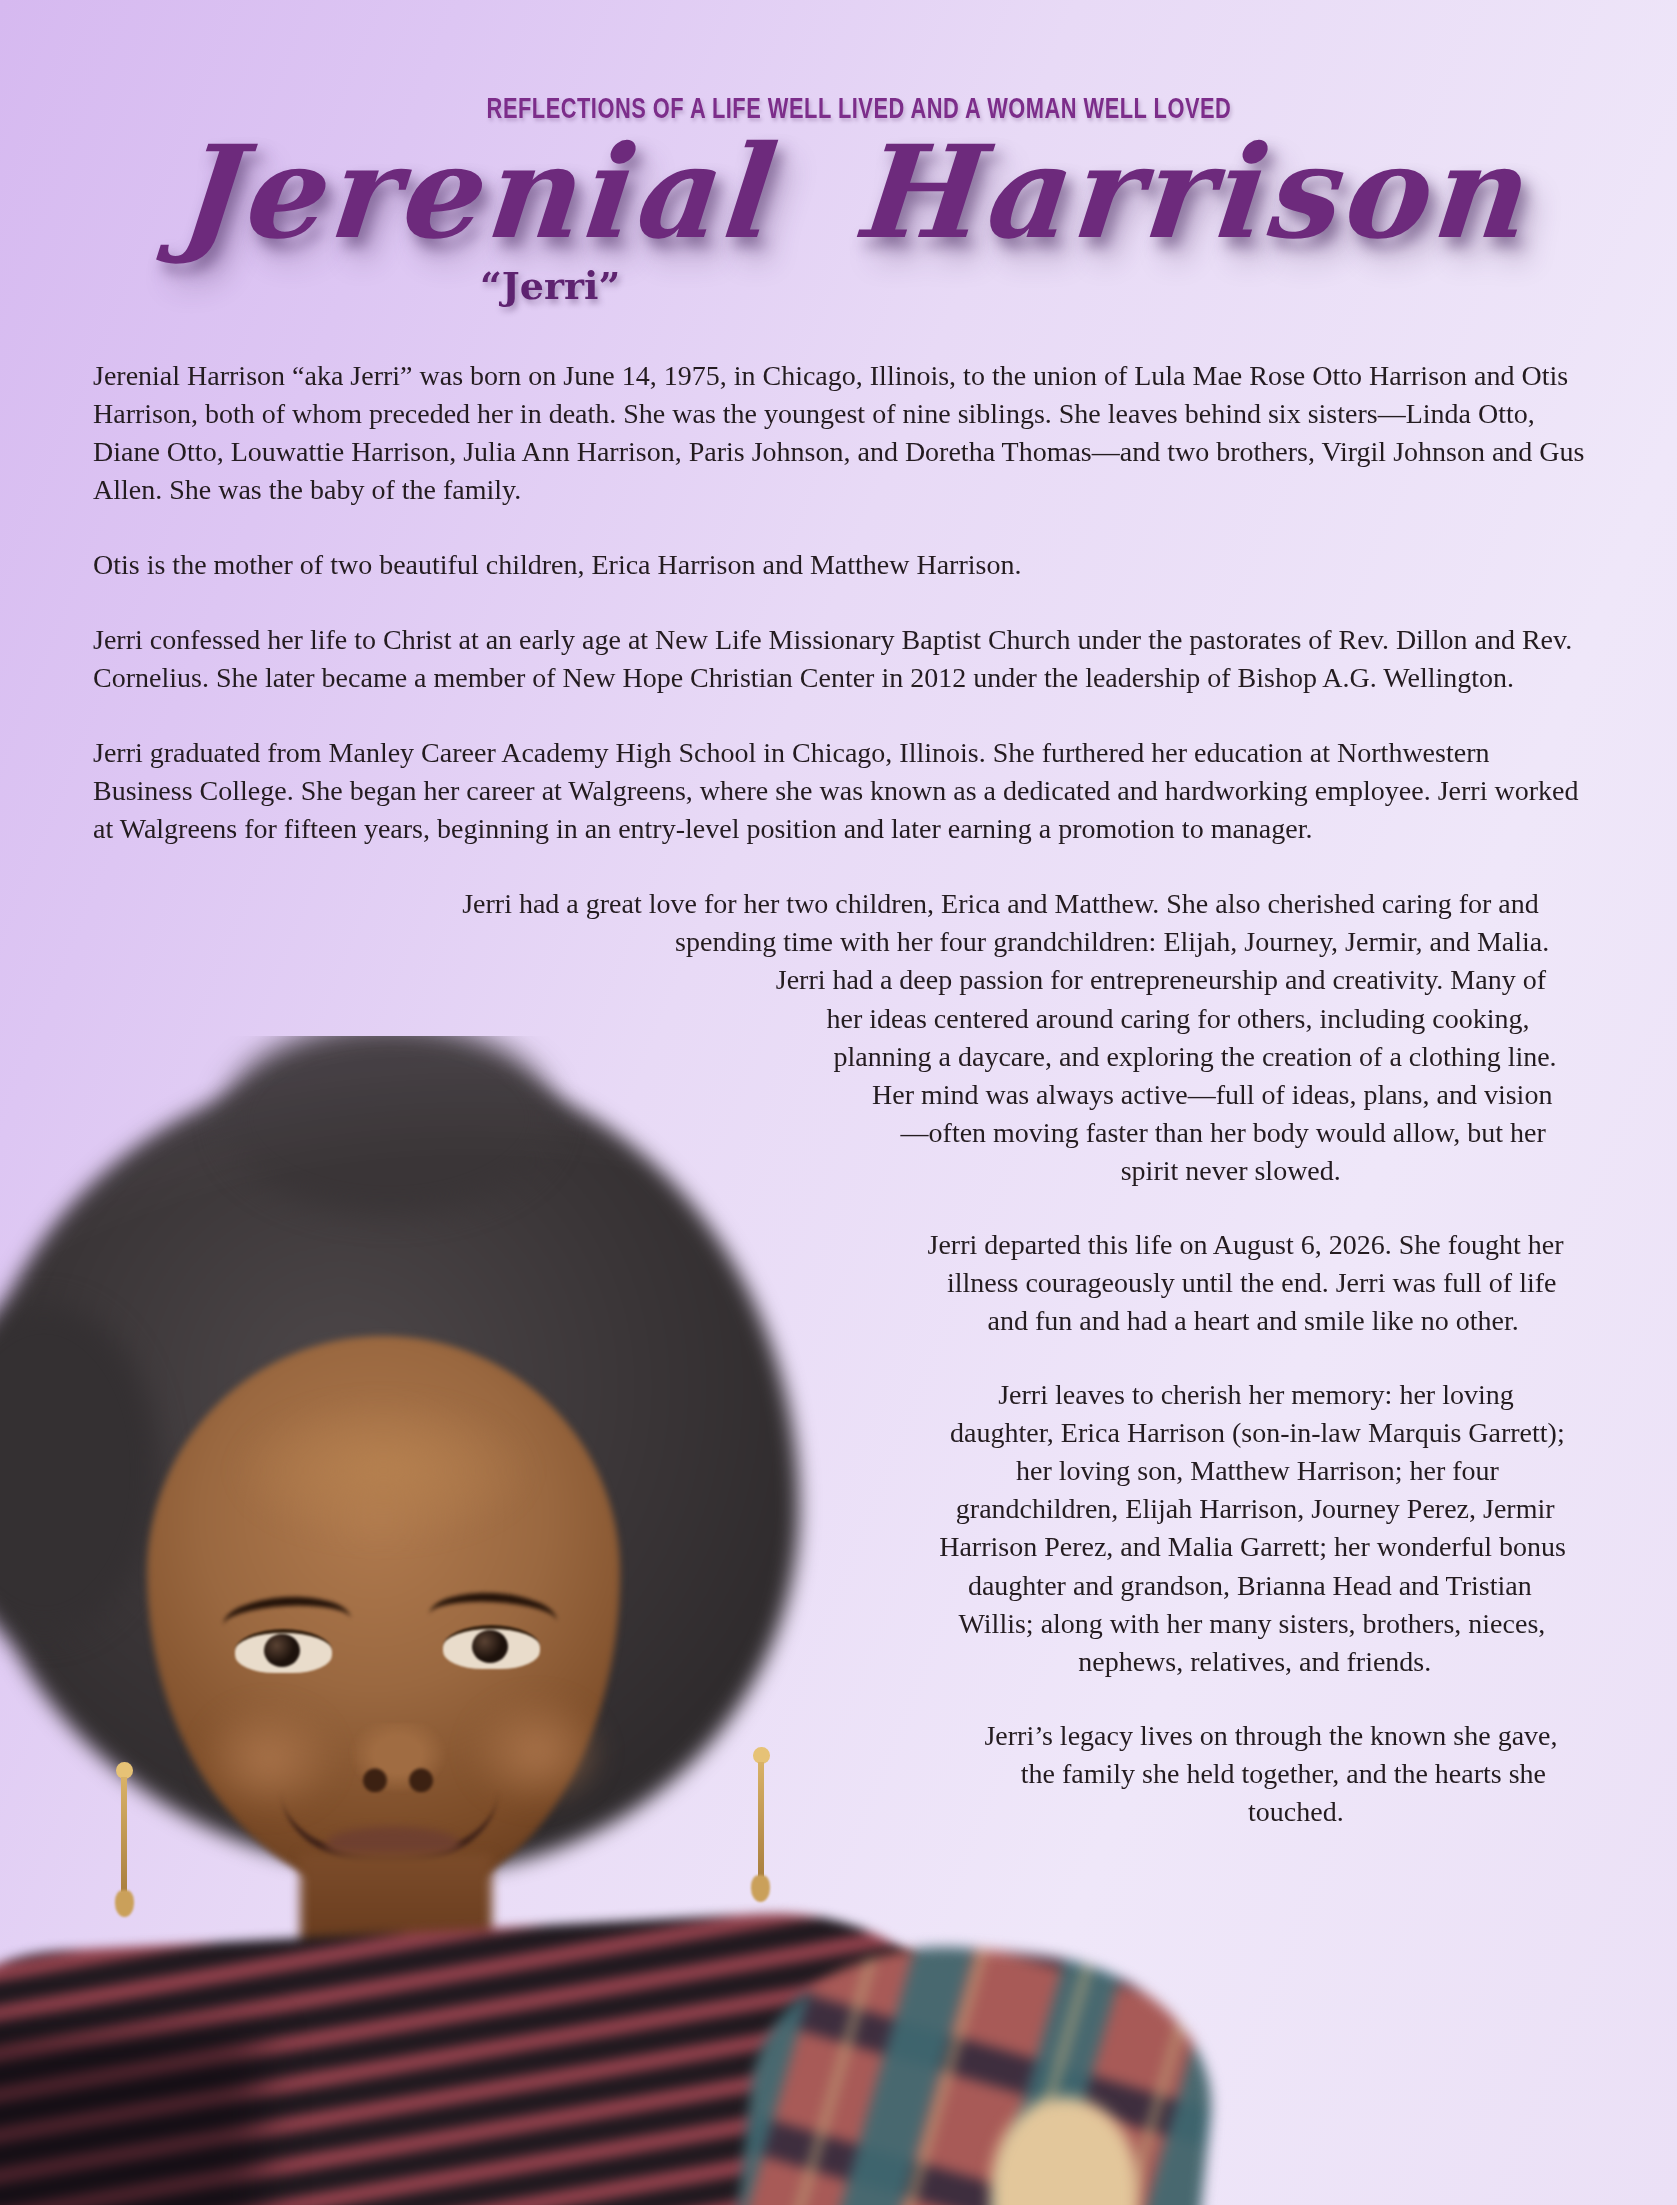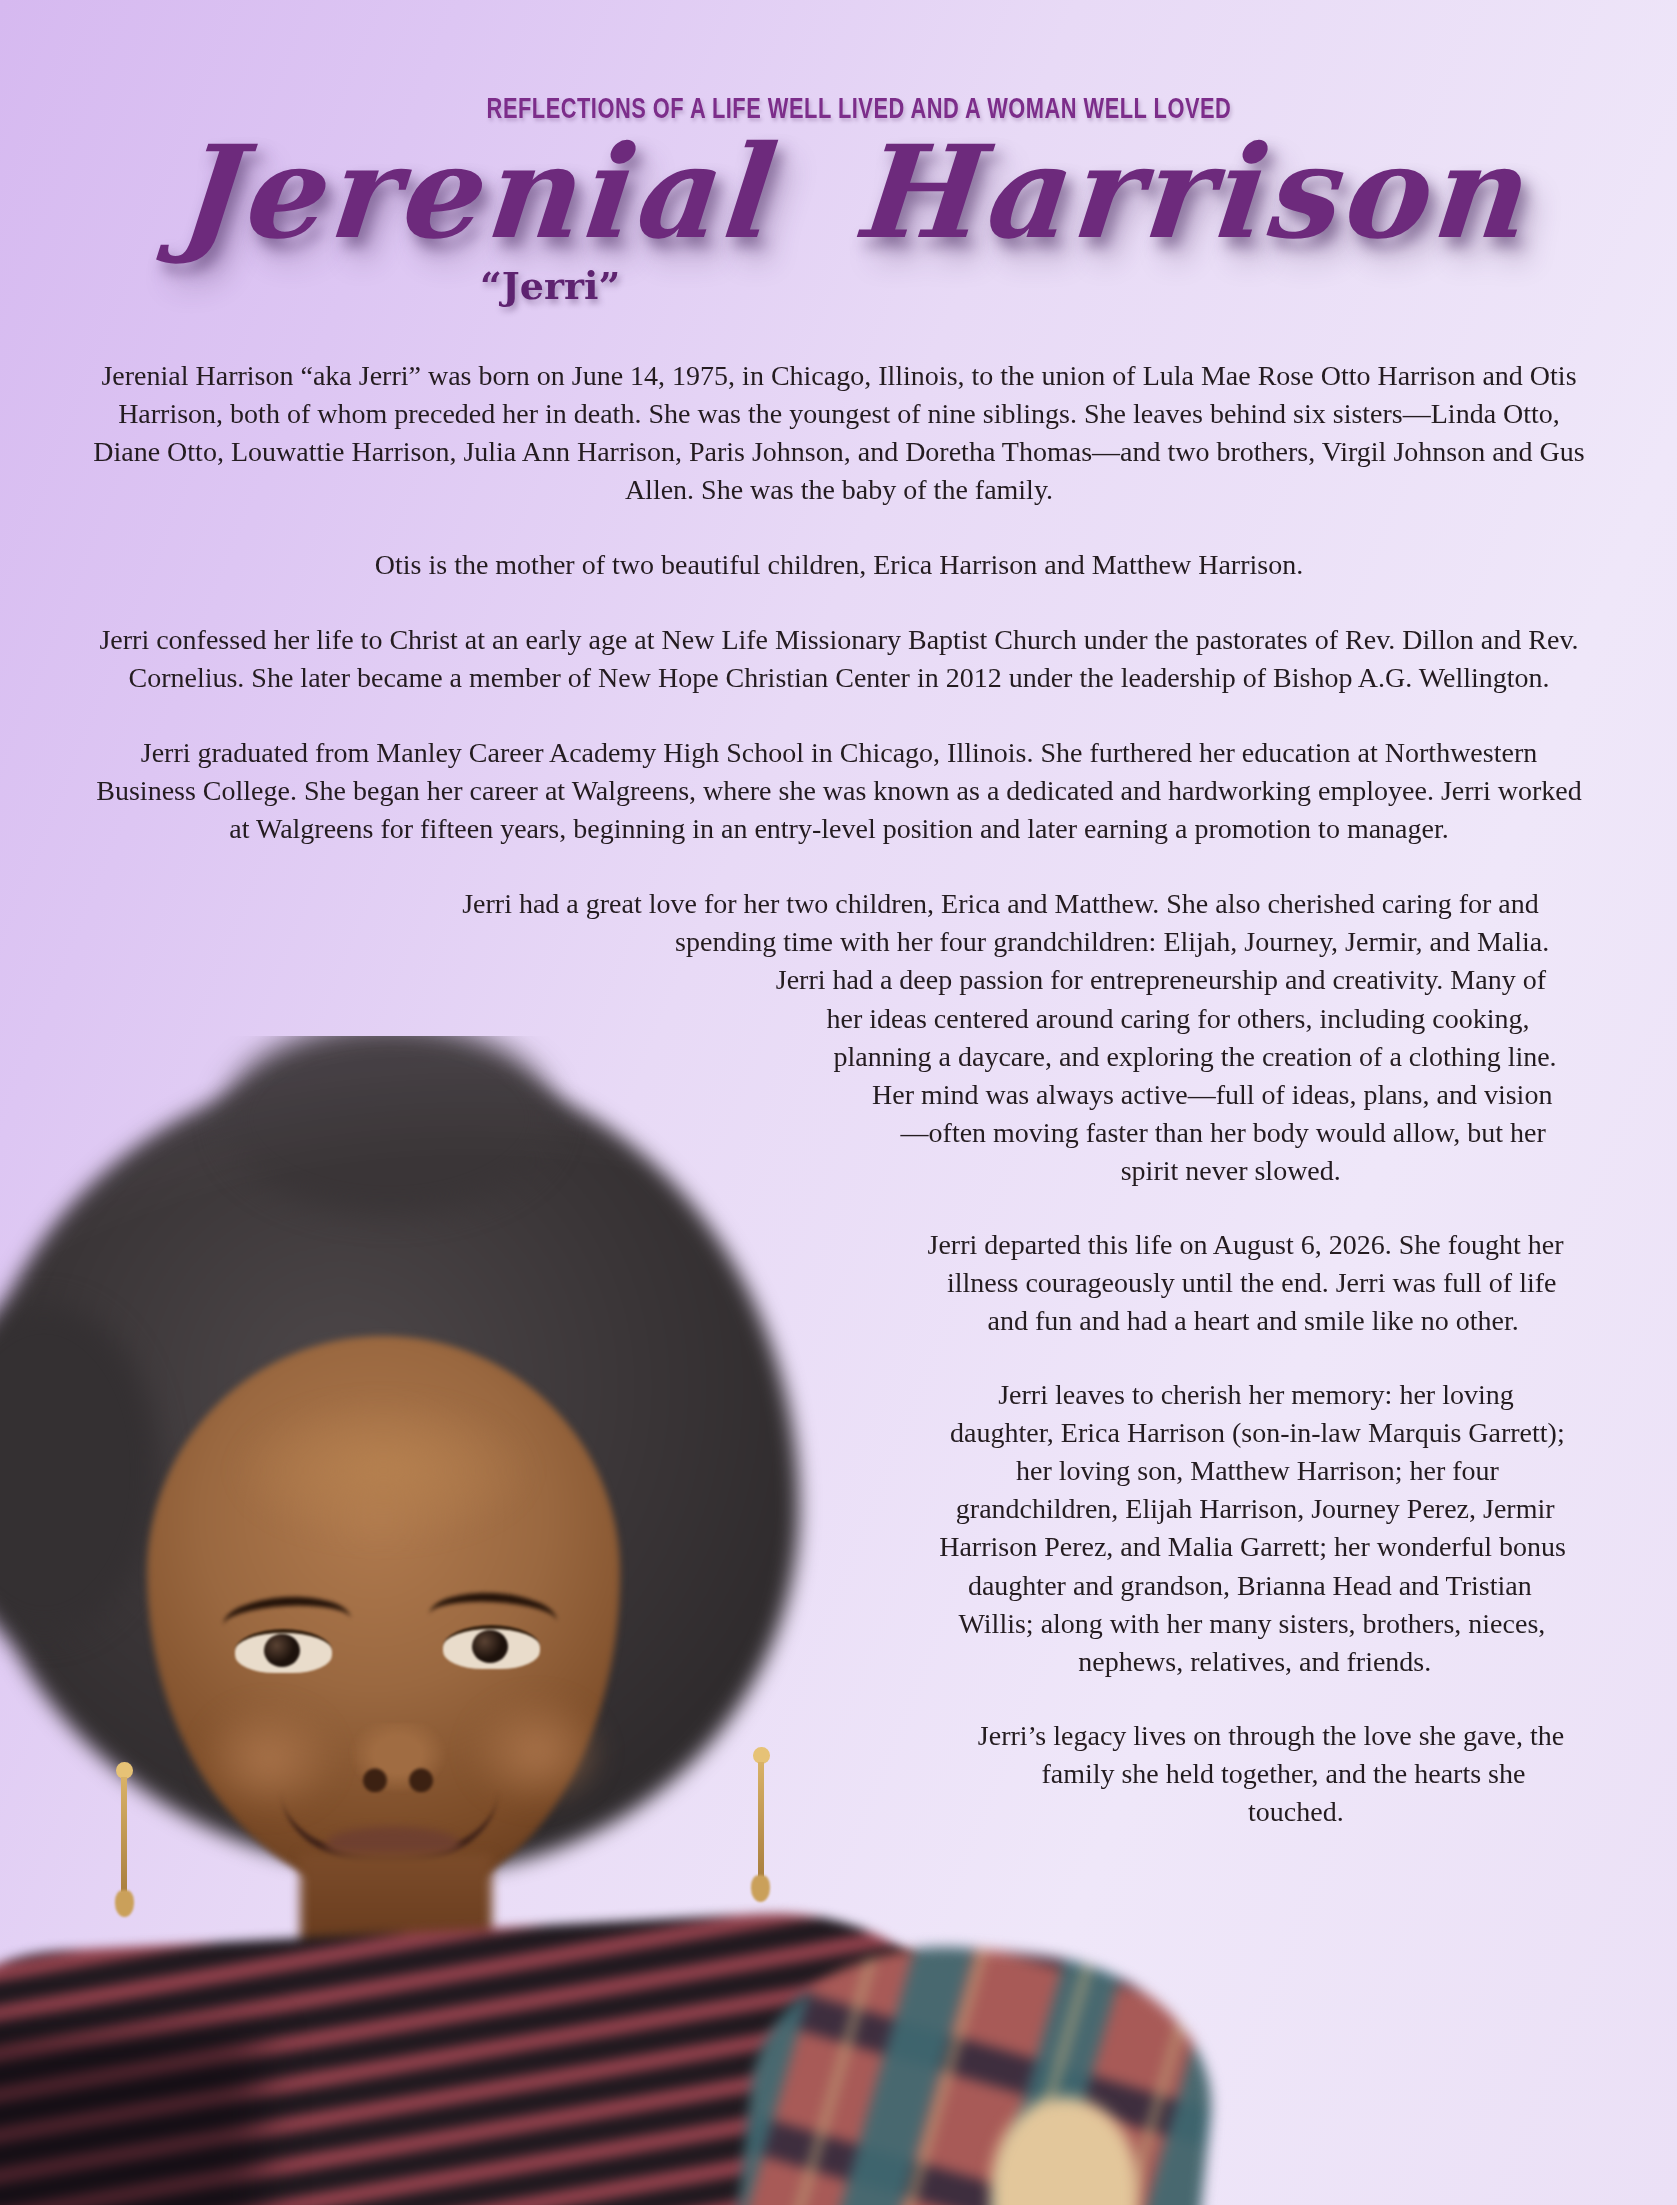--- a/index.html
+++ b/index.html
@@ -33,21 +33,21 @@
     font-family:"DejaVu Serif", serif;font-weight:700;
     font-size:38px;color:#5e2370;
     text-shadow:2.6px 3.8px 6.4px rgba(74,44,96,0.4);
   }
   
   .content{
     position:relative;z-index:2;
     padding:11.5px 93px 0 93px;
     font-size:28px;line-height:1.36;color:#241c20;
   }
-  .content p{margin:0 0 37px 0;text-align:center;}
+  .content p{margin:0 0 37px 0;}
   .wrapped p{text-align:center;margin:13px 0 36px 0;}
   .wrapped{padding-right:19px;}
   .wrap-spacer{
     float:left;width:1253px;height:1223px;
     shape-outside:polygon(0px 105px,217px 54px,460px 60px,646px 124px,761px 252px,
       825px 412px,837px 571px,818px 706px,837px 834px,920px 961px,
       1055px 1038px,1189px 1128px,1240px 1223px,0px 1223px);
     shape-margin:19px;
   }
   
@@ -166,18 +166,18 @@
   <div class="content">
     <p>Jerenial Harrison “aka Jerri” was born on June 14, 1975, in Chicago, Illinois, to the union of Lula Mae Rose Otto Harrison and Otis Harrison, both of whom preceded her in death. She was the youngest of nine siblings. She leaves behind six sisters—Linda Otto, Diane Otto, Louwattie Harrison, Julia Ann Harrison, Paris Johnson, and Doretha Thomas—and two brothers, Virgil Johnson and Gus Allen. She was the baby of the family.</p>
     <p>Otis is the mother of two beautiful children, Erica Harrison and Matthew Harrison.</p>
     <p>Jerri confessed her life to Christ at an early age at New Life Missionary Baptist Church under the pastorates of Rev. Dillon and Rev. Cornelius. She later became a member of New Hope Christian Center in 2012 under the leadership of Bishop A.G. Wellington.</p>
     <p>Jerri graduated from Manley Career Academy High School in Chicago, Illinois. She furthered her education at Northwestern Business College. She began her career at Walgreens, where she was known as a dedicated and hardworking employee. Jerri worked at Walgreens for fifteen years, beginning in an entry-level position and later earning a promotion to manager.</p>
     <div class="wrapped">
       <div class="wrap-spacer"></div>
       <p>Jerri had a great love for her two children, Erica and Matthew. She also cherished caring for and spending time with her four grandchildren: Elijah, Journey, Jermir, and Malia. Jerri had a deep passion for entrepreneurship and creativity. Many of her ideas centered around caring for others, including cooking, planning a daycare, and exploring the creation of a clothing line. Her mind was always active—full of ideas, plans, and vision—often moving faster than her body would allow, but her spirit never slowed.</p>
       <p>Jerri departed this life on August 6, 2026. She fought her illness courageously until the end. Jerri was full of life and fun and had a heart and smile like no other.</p>
       <p>Jerri leaves to cherish her memory: her loving daughter, Erica Harrison (son-in-law Marquis Garrett); her loving son, Matthew Harrison; her four grandchildren, Elijah Harrison, Journey Perez, Jermir Harrison Perez, and Malia Garrett; her wonderful bonus daughter and grandson, Brianna Head and Tristian Willis; along with her many sisters, brothers, nieces, nephews, relatives, and friends.</p>
-      <p>Jerri’s legacy lives on through the love she gave, the family she held together, and the hearts she touched.</p>
+      <p>Jerri’s legacy lives on through the known she gave, the family she held together, and the hearts she touched.</p>
     </div>
   </div>
 
 </div>
 
 
 </body></html>

